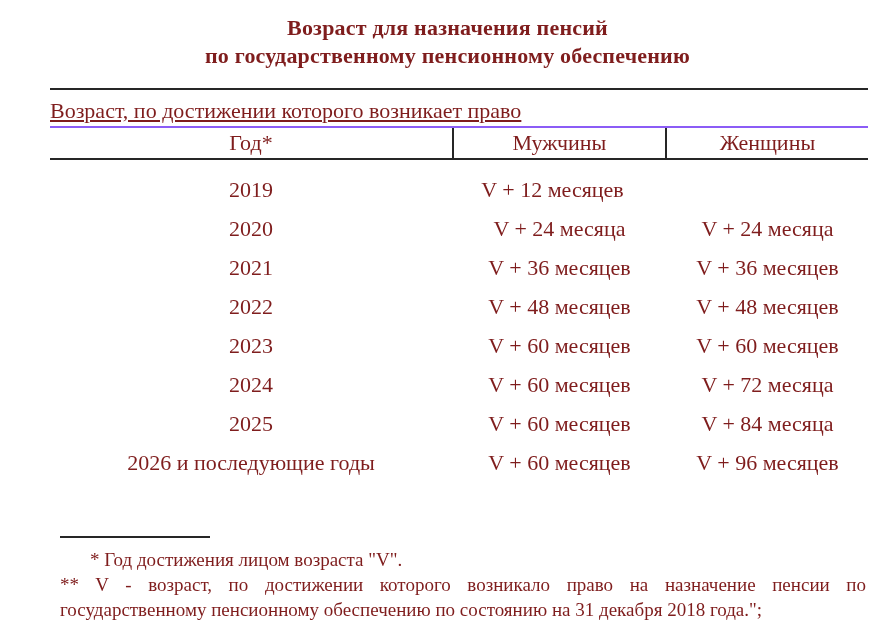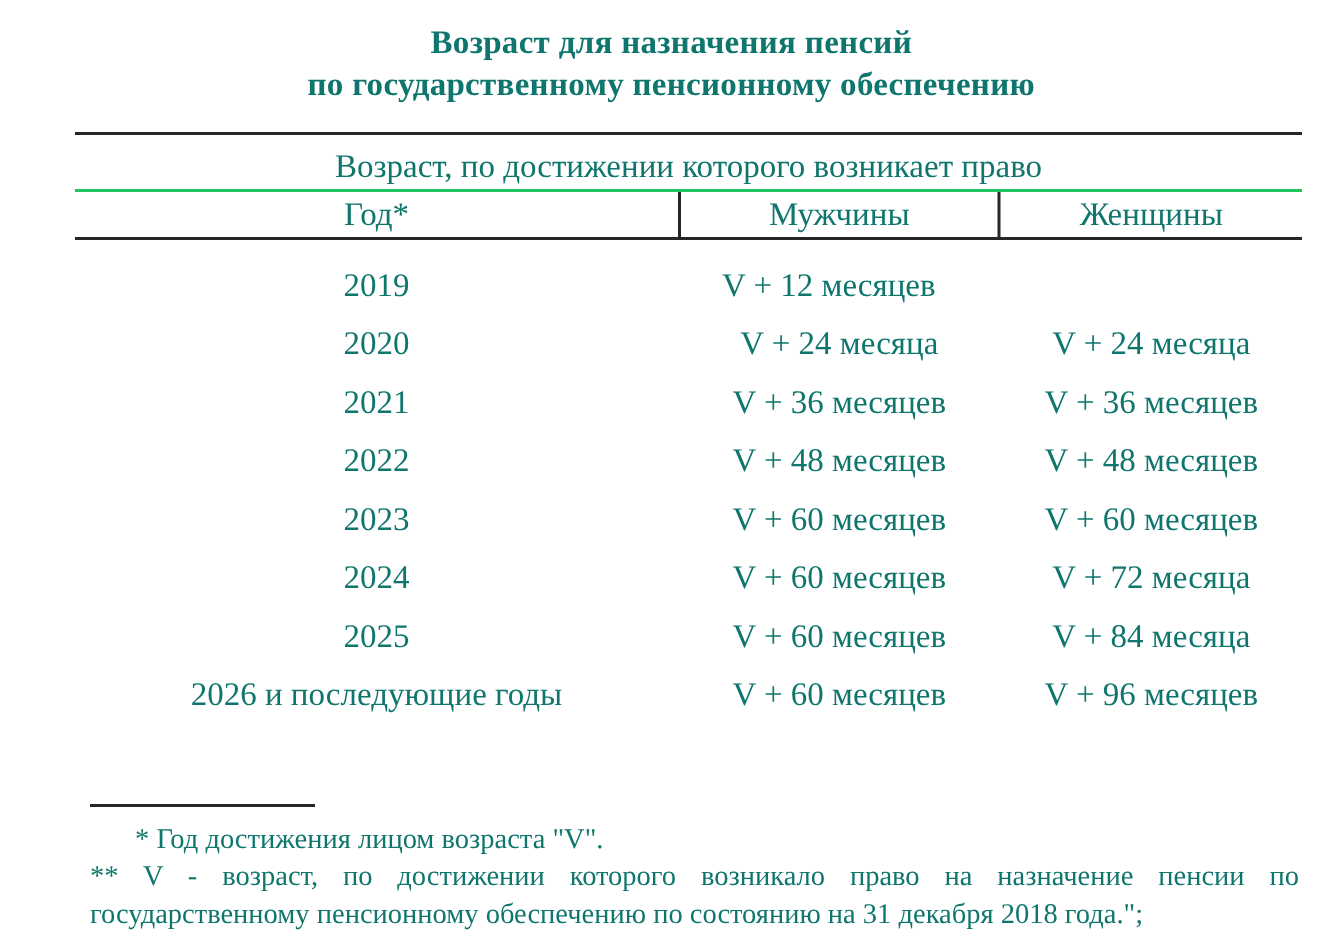--- a/index.html
+++ b/index.html
@@ -6,21 +6,21 @@
     margin: 0;
     padding: 0;
     background: #ffffff;
   }
   .page {
     position: relative;
     width: 895px;
     height: 632px;
     background: #ffffff;
     font-family: "Liberation Serif", serif;
-    color: #0f766e;
+    color: #7f1d1d;
     overflow: hidden;
   }
 
   
   .doc-title {
     position: absolute;
     top: 14px;
     left: 0;
     width: 895px;
     margin: 0;
@@ -35,27 +35,28 @@
   
   .table-wrap {
     position: absolute;
     left: 50px;
     top: 88px;
     width: 818px;
   }
   .subheader {
     border-top: 2px solid #262626;
     padding-top: 7px;
-    text-align: center;
+    text-align: left;
     font-size: 22px;
     line-height: 27px;
+    text-decoration: underline;
   }
   .head-row {
     margin-top: 2px;
-    border-top: 2px solid #22c55e;
+    border-top: 2px solid #8b5cf6;
     border-bottom: 2px solid #262626;
     display: flex;
     align-items: center;
     height: 30px;
     font-size: 22px;
   }
   .col-year  { width: 402px; text-align: center; }
   .col-men   { width: 215px; text-align: center; }
   .col-women { width: 201px; text-align: center; }
   .head-row .col-men {

